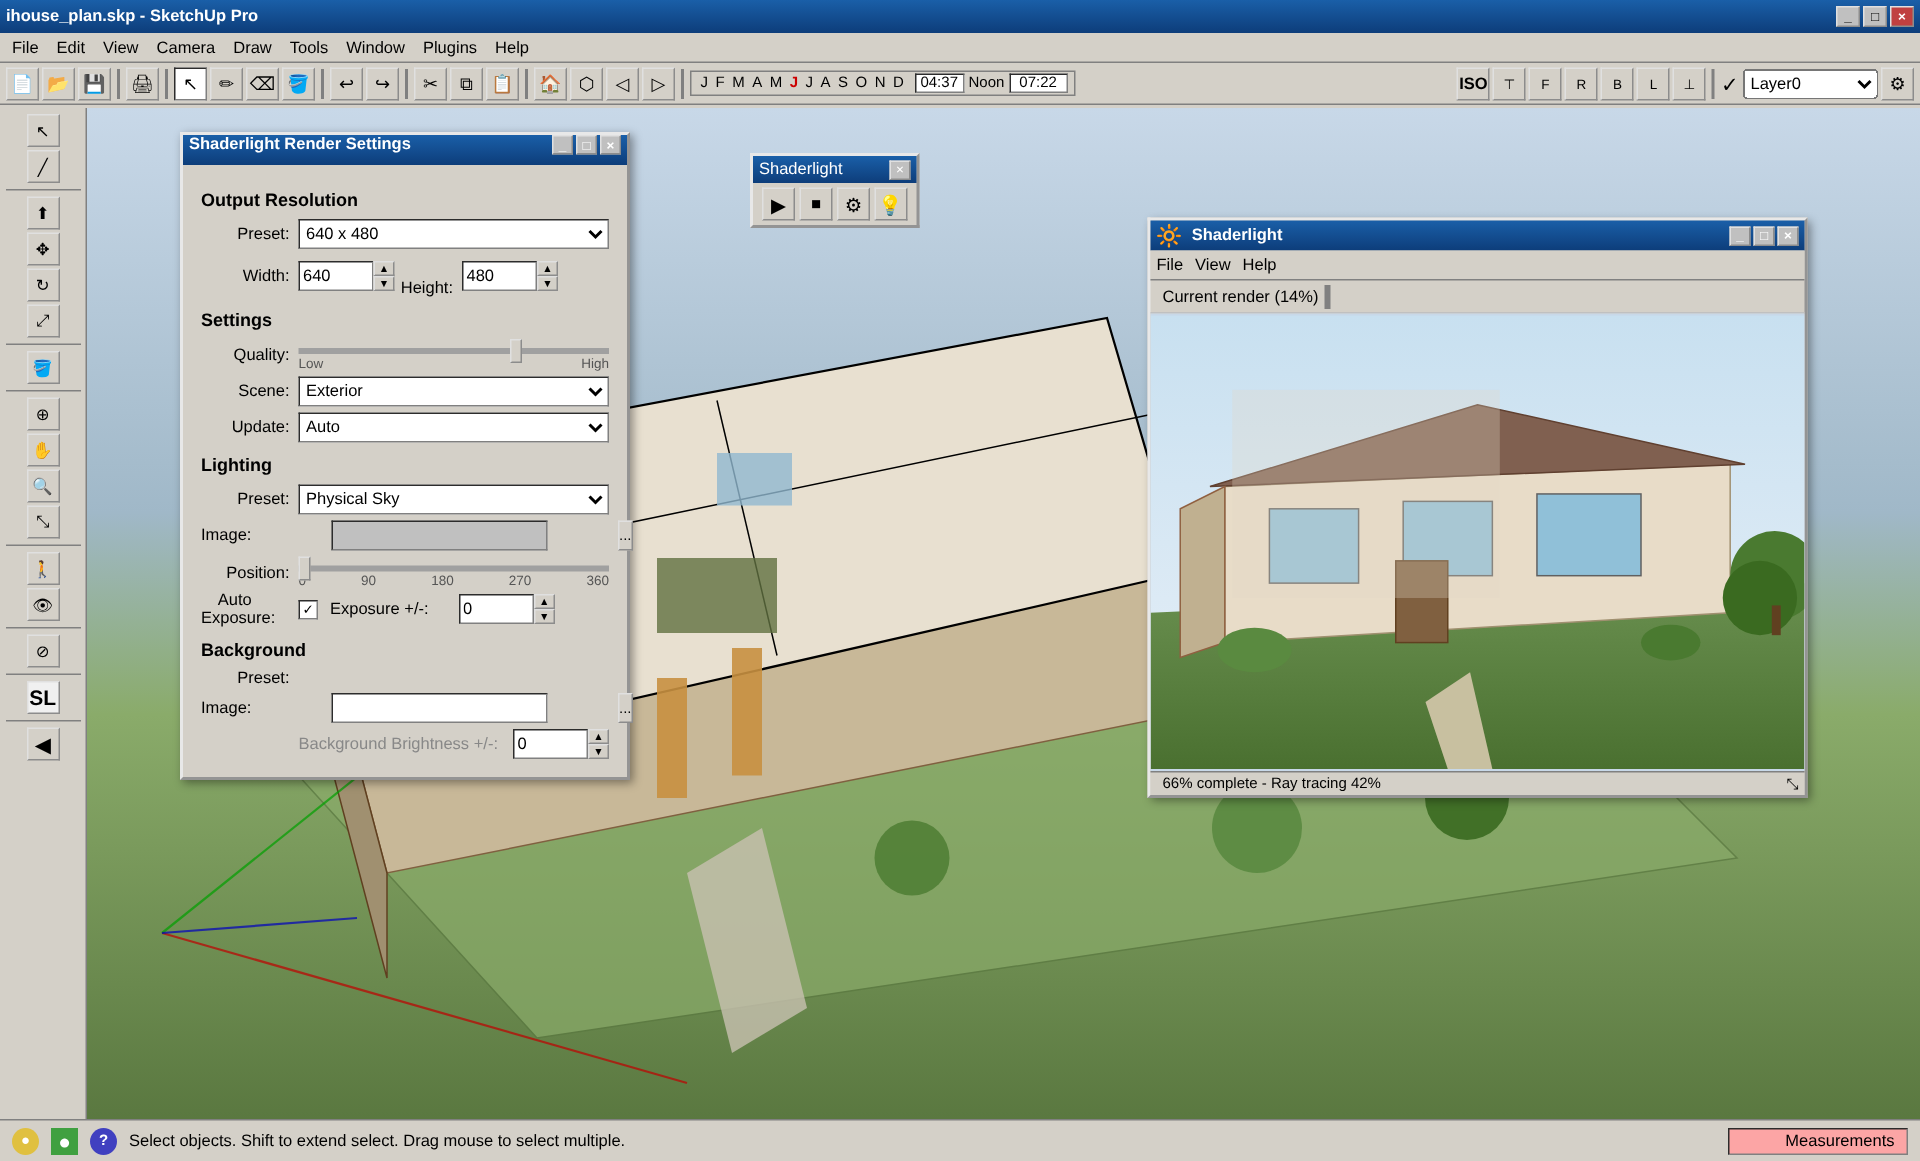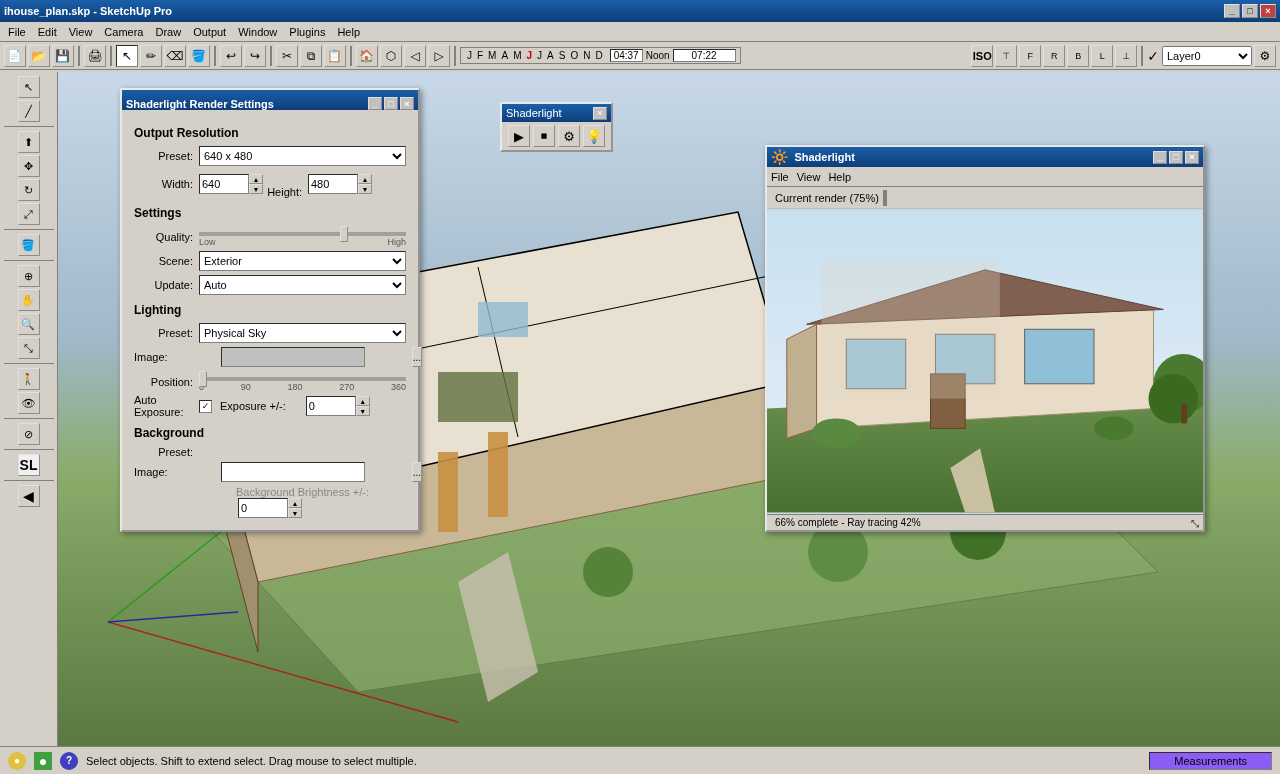--- a/index.html
+++ b/index.html
@@ -27,25 +27,25 @@
 
     
     .left-sidebar { position: absolute; top: 72px; left: 0; width: 58px; bottom: 28px; background: #d4d0c8; border-right: 1px solid #808080; display: flex; flex-direction: column; align-items: center; padding: 4px 2px; gap: 2px; }
     .side-icon { width: 22px; height: 22px; background: #d4d0c8; border: 1px outset #e0e0e0; display: flex; align-items: center; justify-content: center; font-size: 11px; cursor: pointer; }
     .side-sep { width: 50px; height: 1px; background: #808080; margin: 2px 0; }
 
     
     .status-bar { position: absolute; bottom: 0; left: 0; right: 0; height: 28px; background: #d4d0c8; border-top: 1px solid #808080; display: flex; align-items: center; padding: 0 8px; gap: 8px; font-size: 11px; }
     .status-icon { width: 18px; height: 18px; border-radius: 50%; background: #4040c0; display: flex; align-items: center; justify-content: center; color: white; font-size: 10px; font-weight: bold; cursor: pointer; }
     .status-text { flex: 1; }
-    .measurements-box { border: 1px inset #808080; padding: 2px 24px; background: #8b5cf6; min-width: 120px; text-align: right; margin-left: 28px; }
+    .measurements-box { border: 1px inset #808080; padding: 2px 8px; background: #fca5a5; min-width: 120px; text-align: right; margin-left: 28px; }
 
     
     .render-dialog { position: absolute; top: 88px; left: 120px; width: 300px; background: #d4d0c8; border: 2px outset #e8e8e8; box-shadow: 2px 2px 6px rgba(0,0,0,0.4); z-index: 100; }
-    .dialog-titlebar { height: 20px; background: linear-gradient(to bottom, #1a5fa8, #0d3d7a); display: flex; align-items: flex-end; justify-content: space-between; padding: 0 4px; color: white; font-size: 11px; font-weight: bold; cursor: move; }
+    .dialog-titlebar { height: 20px; background: linear-gradient(to bottom, #1a5fa8, #0d3d7a); display: flex; align-items: flex-start; justify-content: space-between; padding: 0 4px; color: white; font-size: 11px; font-weight: bold; cursor: move; }
     .dialog-tb-controls { display: flex; gap: 2px; }
     .dialog-btn { width: 14px; height: 13px; background: #c0c0c0; border: 1px outset #e0e0e0; font-size: 9px; display: flex; align-items: center; justify-content: center; cursor: pointer; }
     .dialog-body { padding: 8px 12px 12px; }
     .section-title { font-size: 12px; font-weight: bold; color: #000; margin: 8px 0 6px; }
     .form-row { display: flex; align-items: center; margin-bottom: 4px; }
     .form-label { width: 65px; font-size: 11px; color: #000; text-align: right; padding-right: 6px; }
     .form-select { height: 20px; flex: 1; font-size: 11px; border: 1px inset #808080; background: white; }
     .form-spinner { position: relative; display: flex; }
     .spinner-input { height: 20px; width: 50px; font-size: 11px; border: 1px inset #808080; background: white; padding: 0 2px; }
     .spinner-btns { display: flex; flex-direction: column; }
@@ -61,21 +61,21 @@
     .image-input { height: 20px; flex: 1; background: #b0b0b0; border: 1px inset #808080; font-size: 11px; }
     .image-browse { width: 20px; height: 20px; background: #d4d0c8; border: 1px outset #e0e0e0; display: flex; align-items: center; justify-content: center; font-size: 10px; cursor: pointer; }
     .position-row { display: flex; align-items: center; margin-bottom: 2px; }
     .position-slider-area { flex: 1; position: relative; }
     .pos-track { width: 100%; height: 4px; background: #a0a0a0; position: relative; margin-top: 6px; }
     .pos-thumb { width: 8px; height: 16px; background: #d4d0c8; border: 1px outset #e0e0e0; position: absolute; top: -6px; left: 0%; cursor: pointer; }
     .pos-labels { display: flex; justify-content: space-between; font-size: 9px; color: #555; margin-top: 1px; }
     .exposure-row { display: flex; align-items: center; margin-bottom: 4px; }
     .checkbox { width: 13px; height: 13px; border: 1px inset #808080; background: white; display: flex; align-items: center; justify-content: center; font-size: 9px; cursor: pointer; margin-right: 8px; }
     .exposure-plus-label { font-size: 11px; margin-right: 20px; }
-    .bg-brightness-row { display: flex; align-items: center; margin-top: 4px; flex-direction: column; }
+    .bg-brightness-row { display: flex; align-items: center; margin-top: 4px; }
     .bg-brightness-label { font-size: 11px; flex: 1; color: #888; padding-left: 65px; }
 
     
     .shader-toolbar { position: absolute; top: 102px; left: 500px; background: #d4d0c8; border: 2px outset #e8e8e8; z-index: 50; }
     .shader-toolbar-title { height: 18px; background: linear-gradient(to bottom, #1a5fa8, #0d3d7a); display: flex; align-items: center; justify-content: space-between; padding: 0 4px; color: white; font-size: 11px; cursor: move; }
     .shader-toolbar-body { display: flex; align-items: center; padding: 3px 6px; gap: 3px; }
     .shader-tb-icon { width: 22px; height: 22px; background: #d4d0c8; border: 1px outset #e0e0e0; display: flex; align-items: center; justify-content: center; font-size: 13px; cursor: pointer; }
 
     
     .render-window { position: absolute; top: 145px; left: 765px; width: 440px; background: #d4d0c8; border: 2px outset #e8e8e8; box-shadow: 2px 2px 6px rgba(0,0,0,0.4); z-index: 60; }
@@ -106,21 +106,21 @@
     <div class="tb-btn" style="background:#c04040; color:white;">×</div>
   </div>
 </div>
 
 <div class="menu-bar">
   <span class="menu-item">File</span>
   <span class="menu-item">Edit</span>
   <span class="menu-item">View</span>
   <span class="menu-item">Camera</span>
   <span class="menu-item">Draw</span>
-  <span class="menu-item">Output</span>
+  <span class="menu-item">Tools</span>
   <span class="menu-item">Window</span>
   <span class="menu-item">Plugins</span>
   <span class="menu-item">Help</span>
 </div>
 
 <div class="toolbar-area">
   <div class="tb-icon">📄</div>
   <div class="tb-icon">📂</div>
   <div class="tb-icon">💾</div>
   <div class="tb-sep"></div>
@@ -152,21 +152,21 @@
     <span class="month">M</span>
     <span class="month active">J</span>
     <span class="month">J</span>
     <span class="month">A</span>
     <span class="month">S</span>
     <span class="month">O</span>
     <span class="month">N</span>
     <span class="month">D</span>
     <span style="margin-left:4px; font-size:10px; border:1px inset #808080; background:white; padding:0 3px;">04:37</span>
     <span style="margin-left:2px; font-size:10px;">Noon</span>
-    <span style="margin-left:2px; font-size:10px; border:1px inset #808080; background:white; padding:0 18px;">07:22</span>
+    <span style="margin-left:2px; font-size:10px; border:1px inset #808080; background:white; padding:0 6px;">07:22</span>
   </div>
   <div class="tb-spacer"></div>
 
   <div class="tb-icon" style="font-size:11px;font-weight:bold;">ISO</div>
   <div class="tb-icon" style="font-size:9px;">⊤</div>
   <div class="tb-icon" style="font-size:9px;">F</div>
   <div class="tb-icon" style="font-size:9px;">R</div>
   <div class="tb-icon" style="font-size:9px;">B</div>
   <div class="tb-icon" style="font-size:9px;">L</div>
   <div class="tb-icon" style="font-size:9px;">⊥</div>
@@ -360,21 +360,21 @@
         <div class="pos-labels">
           <span>0</span>
           <span>90</span>
           <span>180</span>
           <span>270</span>
           <span>360</span>
         </div>
       </div>
     </div>
     <div class="exposure-row">
-      <span style="width:65px; text-align:left; padding-right:20px; font-size:11px;">Auto Exposure:</span>
+      <span style="width:65px; text-align:center; padding-right:20px; font-size:11px;">Auto Exposure:</span>
       <div class="checkbox">✓</div>
       <span class="exposure-plus-label">Exposure +/-:</span>
       <div class="form-spinner">
         <input class="spinner-input" type="text" value="0" style="">
         <div class="spinner-btns">
           <div class="spinner-btn">▲</div>
           <div class="spinner-btn">▼</div>
         </div>
       </div>
     </div>
@@ -425,21 +425,21 @@
       <div class="dialog-btn">□</div>
       <div class="dialog-btn">×</div>
     </div>
   </div>
   <div class="rw-menu">
     <span class="rw-menu-item">File</span>
     <span class="rw-menu-item">View</span>
     <span class="rw-menu-item">Help</span>
   </div>
   <div class="rw-status">
-    <span>Current render (75%)</span>
+    <span>Current render (14%)</span>
     <div style="margin-left:4px; width:4px; height:16px; background:#808080; display:inline-block;"></div>
   </div>
   <div class="rw-canvas">
     
     <svg width="100%" height="100%" viewBox="0 0 440 305">
 
       <defs>
         <linearGradient id="skyGrad" x1="0" y1="0" x2="0" y2="1">
           <stop offset="0%" stop-color="#c8e0f0"></stop>
           <stop offset="100%" stop-color="#e8f0f8"></stop>

